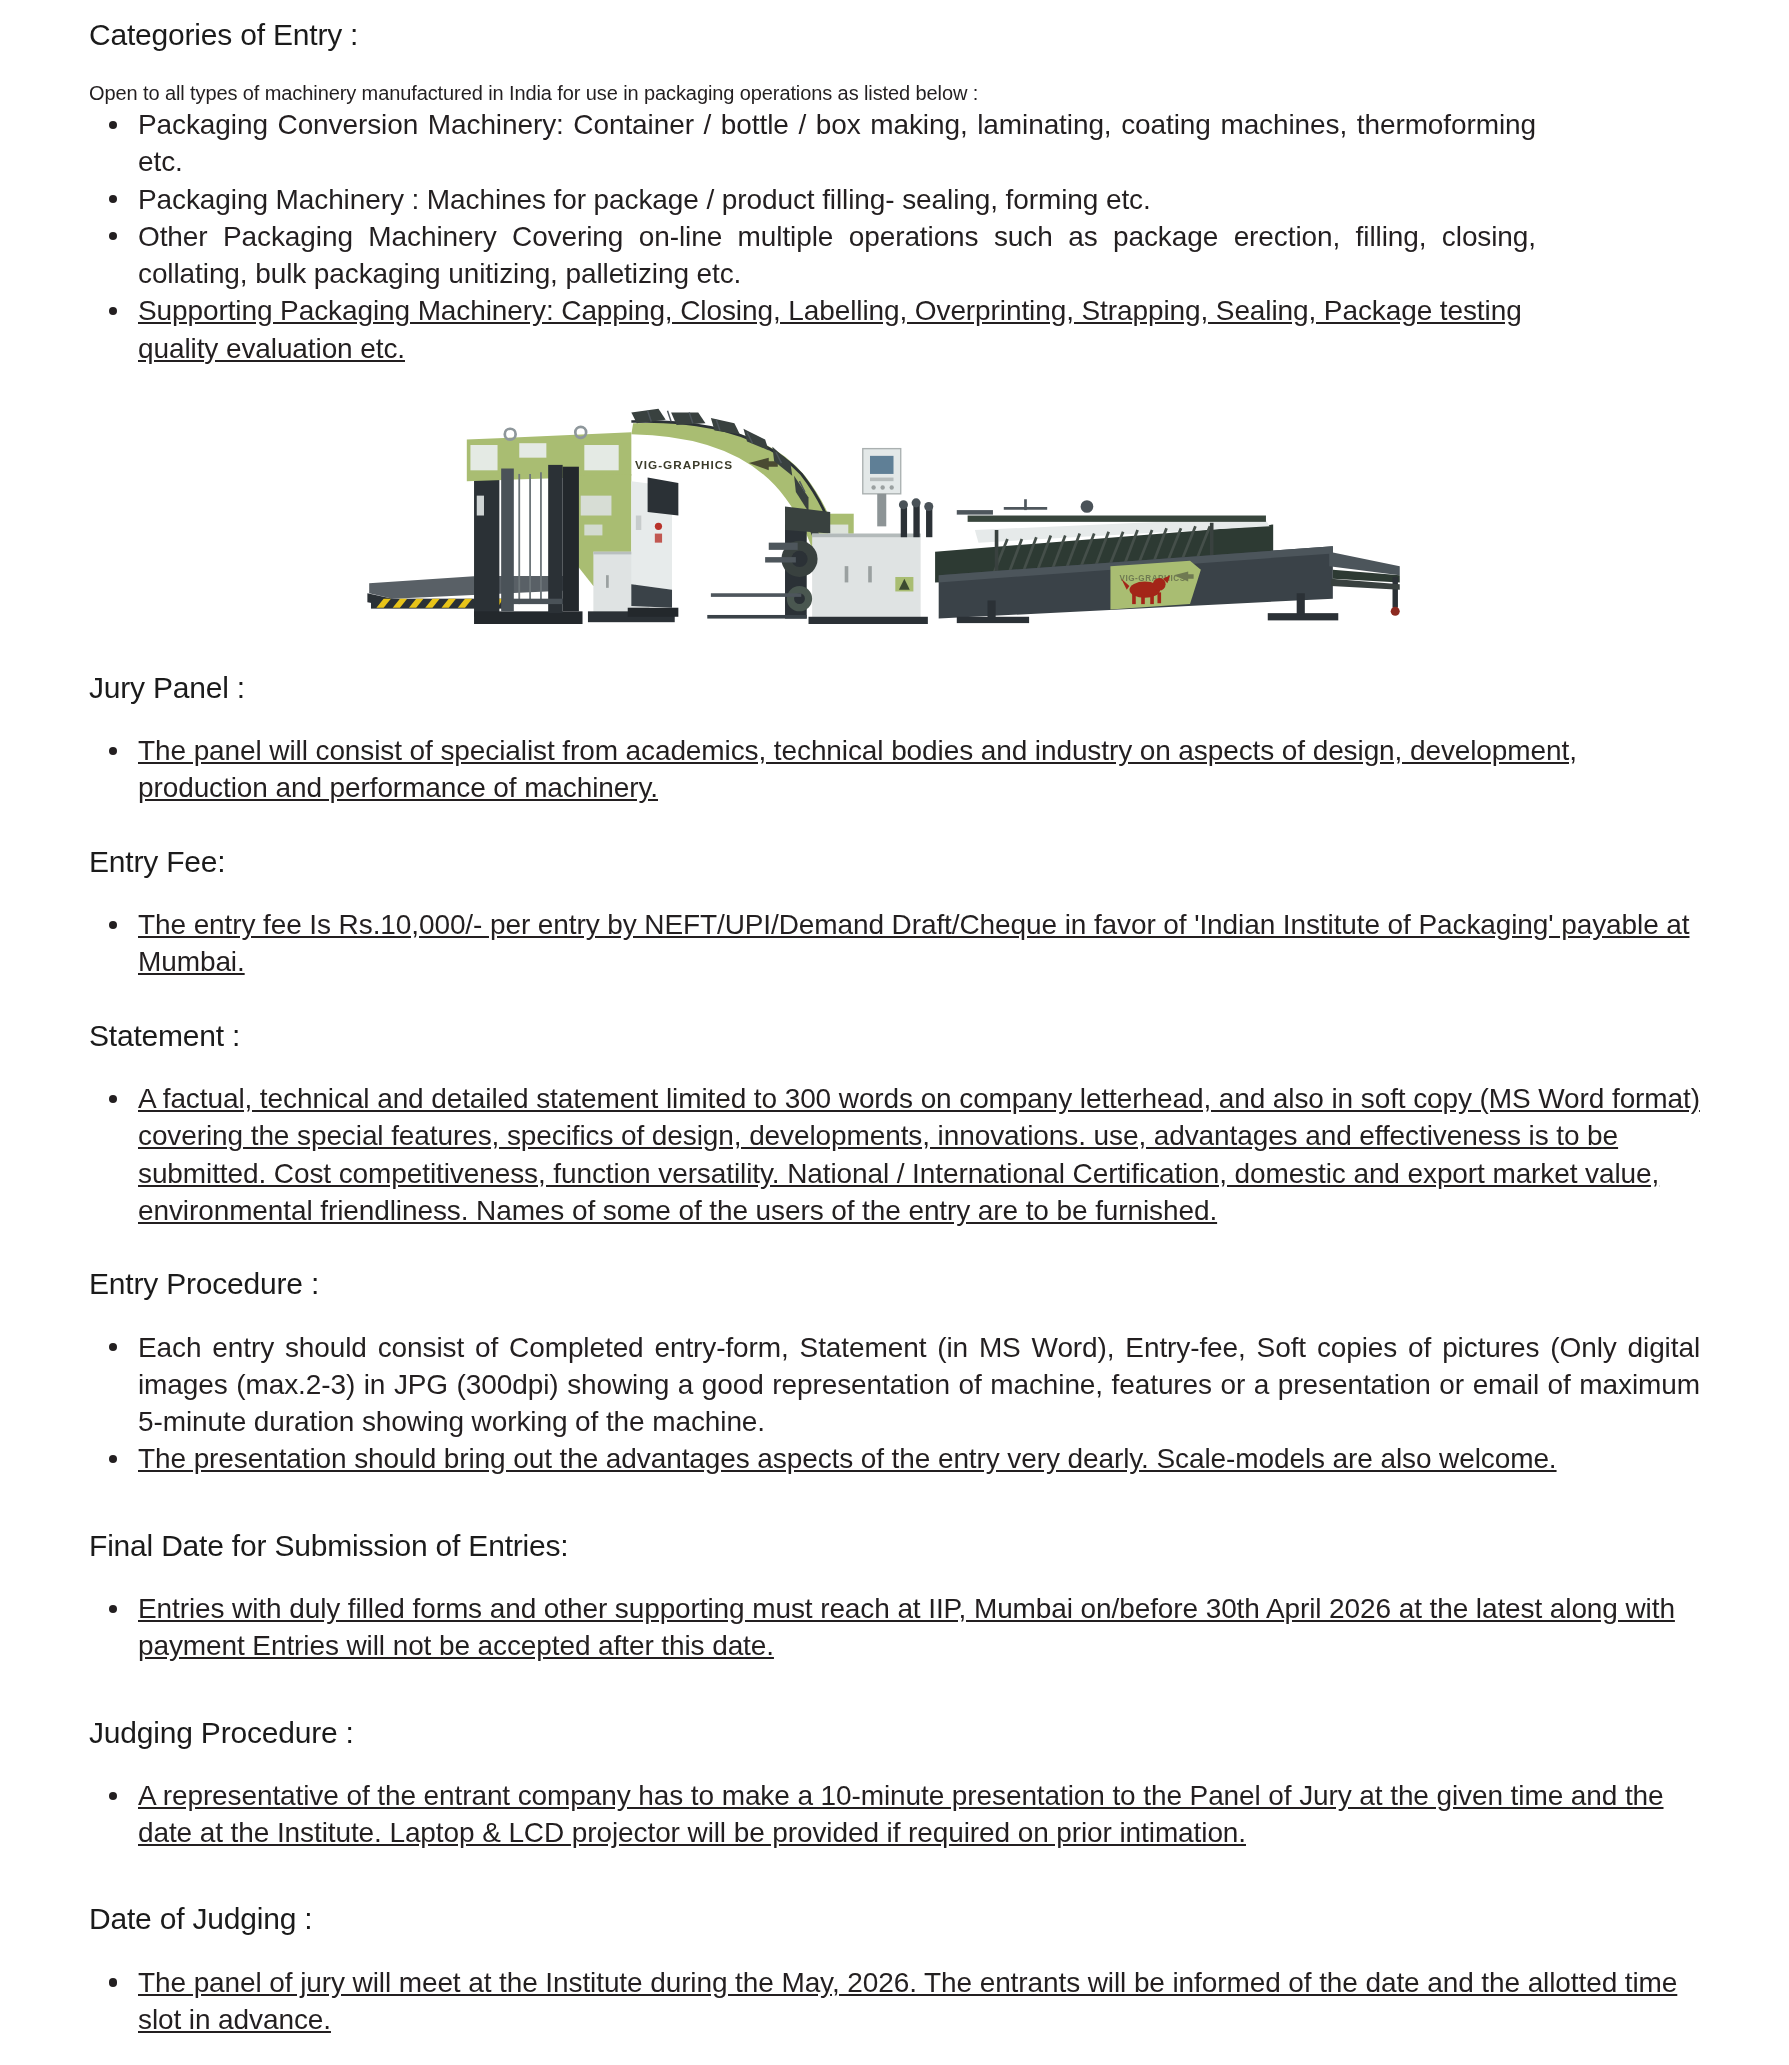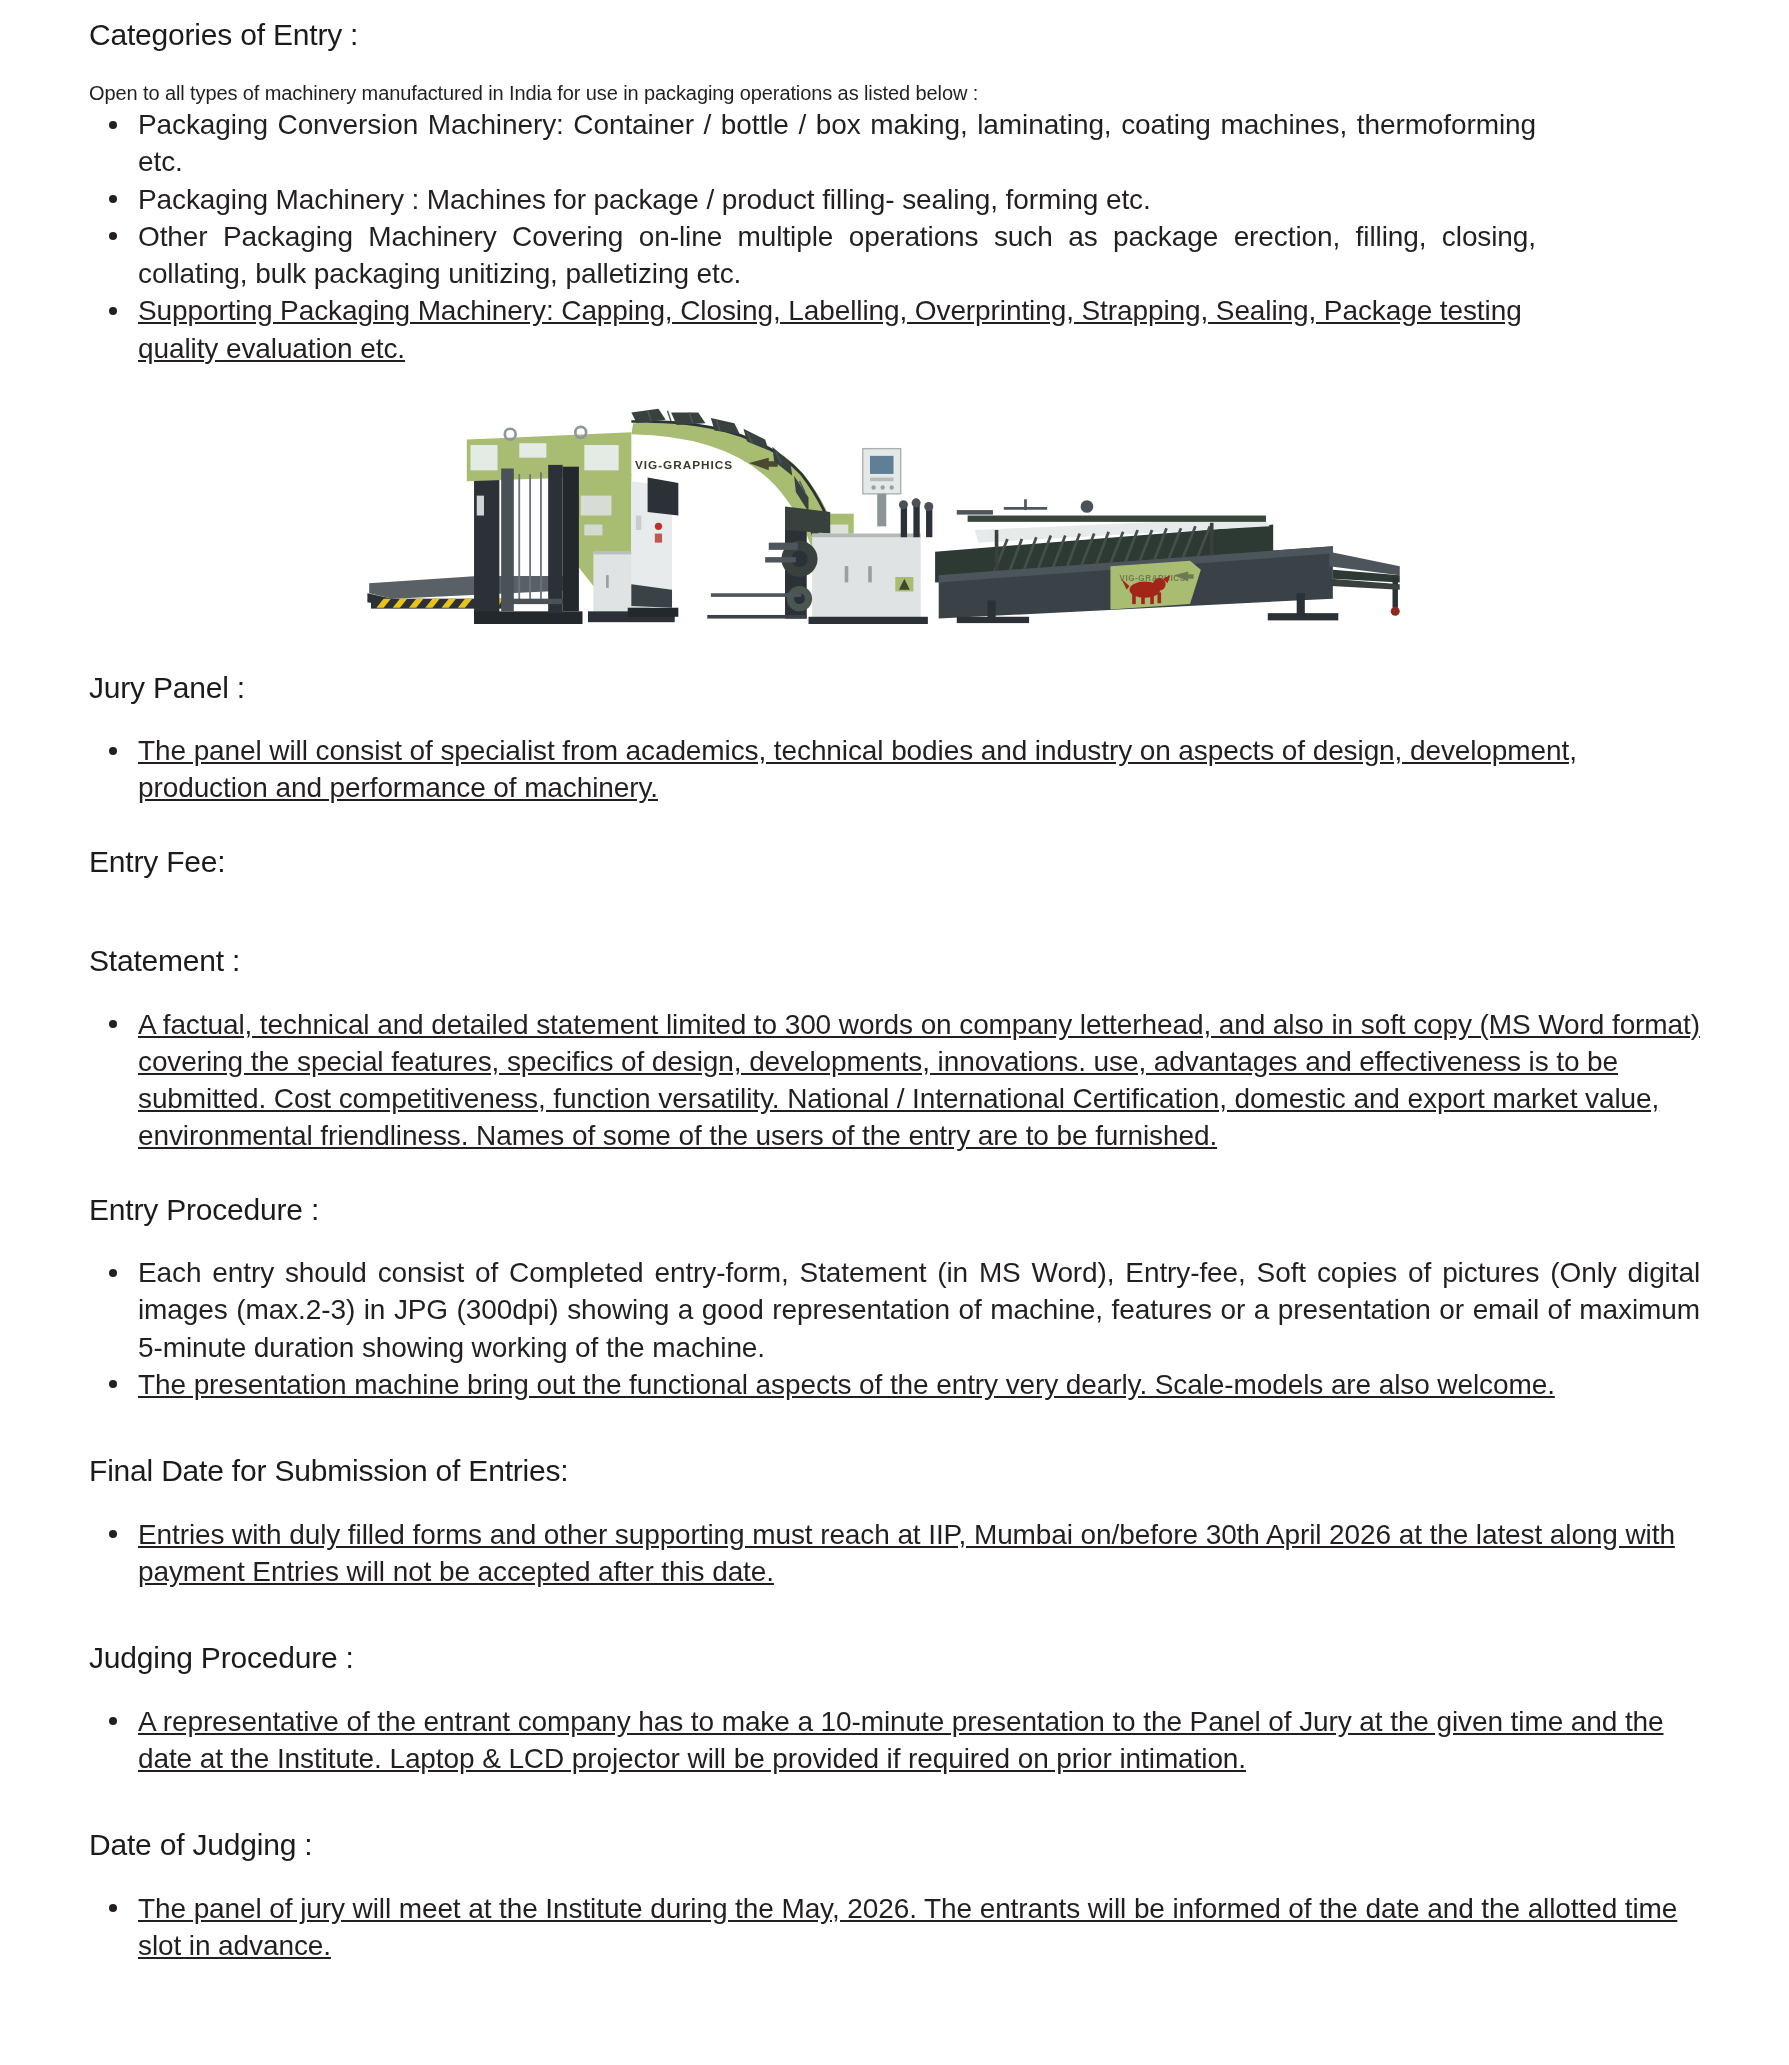--- a/index.html
+++ b/index.html
@@ -315,34 +315,37 @@
   <div class="gap-lg"></div>
   <h2 class="sec-head">Jury Panel :</h2>
   <div class="gap-md"></div>
   <ul class="blist just">
     <li>The panel will consist of specialist from academics, technical bodies and industry on aspects of design, development, production and performance of machinery.</li>
   </ul>
 
   <div class="gap-lg"></div>
   <h2 class="sec-head">Entry Fee:</h2>
   <div class="gap-md"></div>
+  <ul class="blist just">
+    <li>The entry fee Is Rs.10,000/- per entry by NEFT/UPI/Demand Draft/Cheque in favor of 'Indian Institute of Packaging' payable at Mumbai.</li>
+  </ul>
 
   <div class="gap-lg"></div>
   <h2 class="sec-head">Statement :</h2>
   <div class="gap-md"></div>
   <ul class="blist just">
     <li>A factual, technical and detailed statement limited to 300 words on company letterhead, and also in soft copy (MS Word format) covering the special features, specifics of design, developments, innovations. use, advantages and effectiveness is to be submitted. Cost competitiveness, function versatility. National / International Certification, domestic and export market value, environmental friendliness. Names of some of the users of the entry are to be furnished.</li>
   </ul>
 
   <div class="gap-lg"></div>
   <h2 class="sec-head">Entry Procedure :</h2>
   <div class="gap-md"></div>
   <ul class="blist just">
     <li>Each entry should consist of Completed entry-form, Statement (in MS Word), Entry-fee, Soft copies of pictures (Only digital images (max.2-3) in JPG (300dpi) showing a good representation of machine, features or a presentation or email of maximum 5-minute duration showing working of the machine.</li>
-    <li>The presentation machine bring out the functional aspects of the entry very dearly. Scale-models are also welcome.</li>
+    <li>The presentation should bring out the advantages aspects of the entry very dearly. Scale-models are also welcome.</li>
   </ul>
 
   <div class="gap-xl"></div>
   <h2 class="sec-head">Final Date for Submission of Entries:</h2>
   <div class="gap-md"></div>
   <ul class="blist just">
     <li>Entries with duly filled forms and other supporting must reach at IIP, Mumbai on/before 30th April 2026 at the latest along with payment Entries will not be accepted after this date.</li>
   </ul>
 
   <div class="gap-xl"></div>

